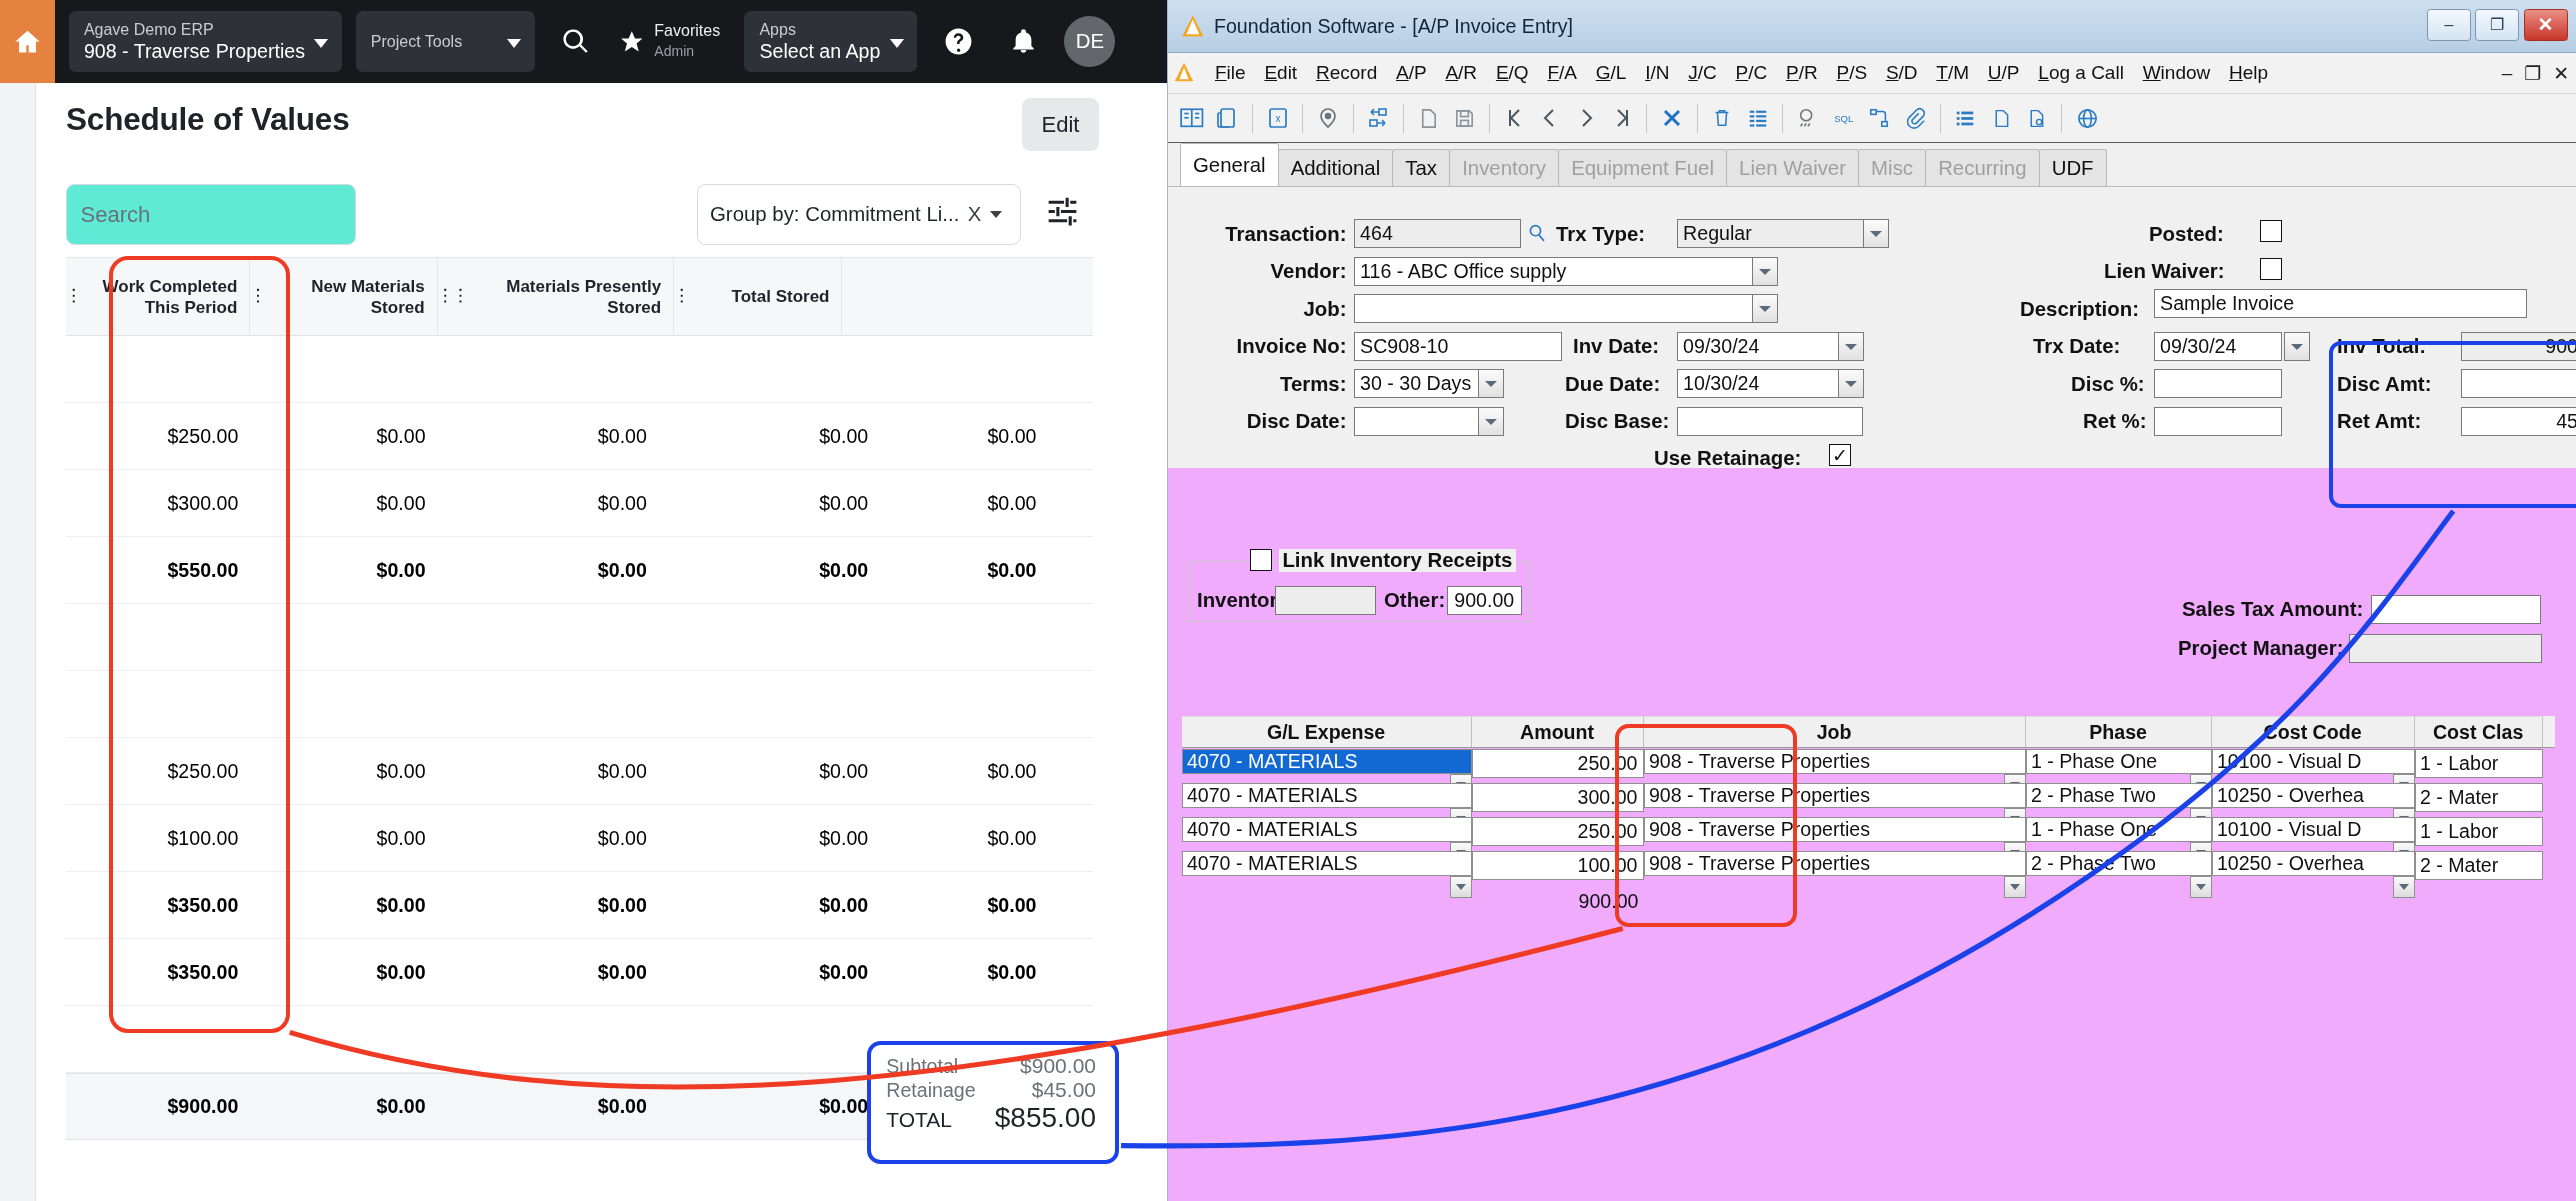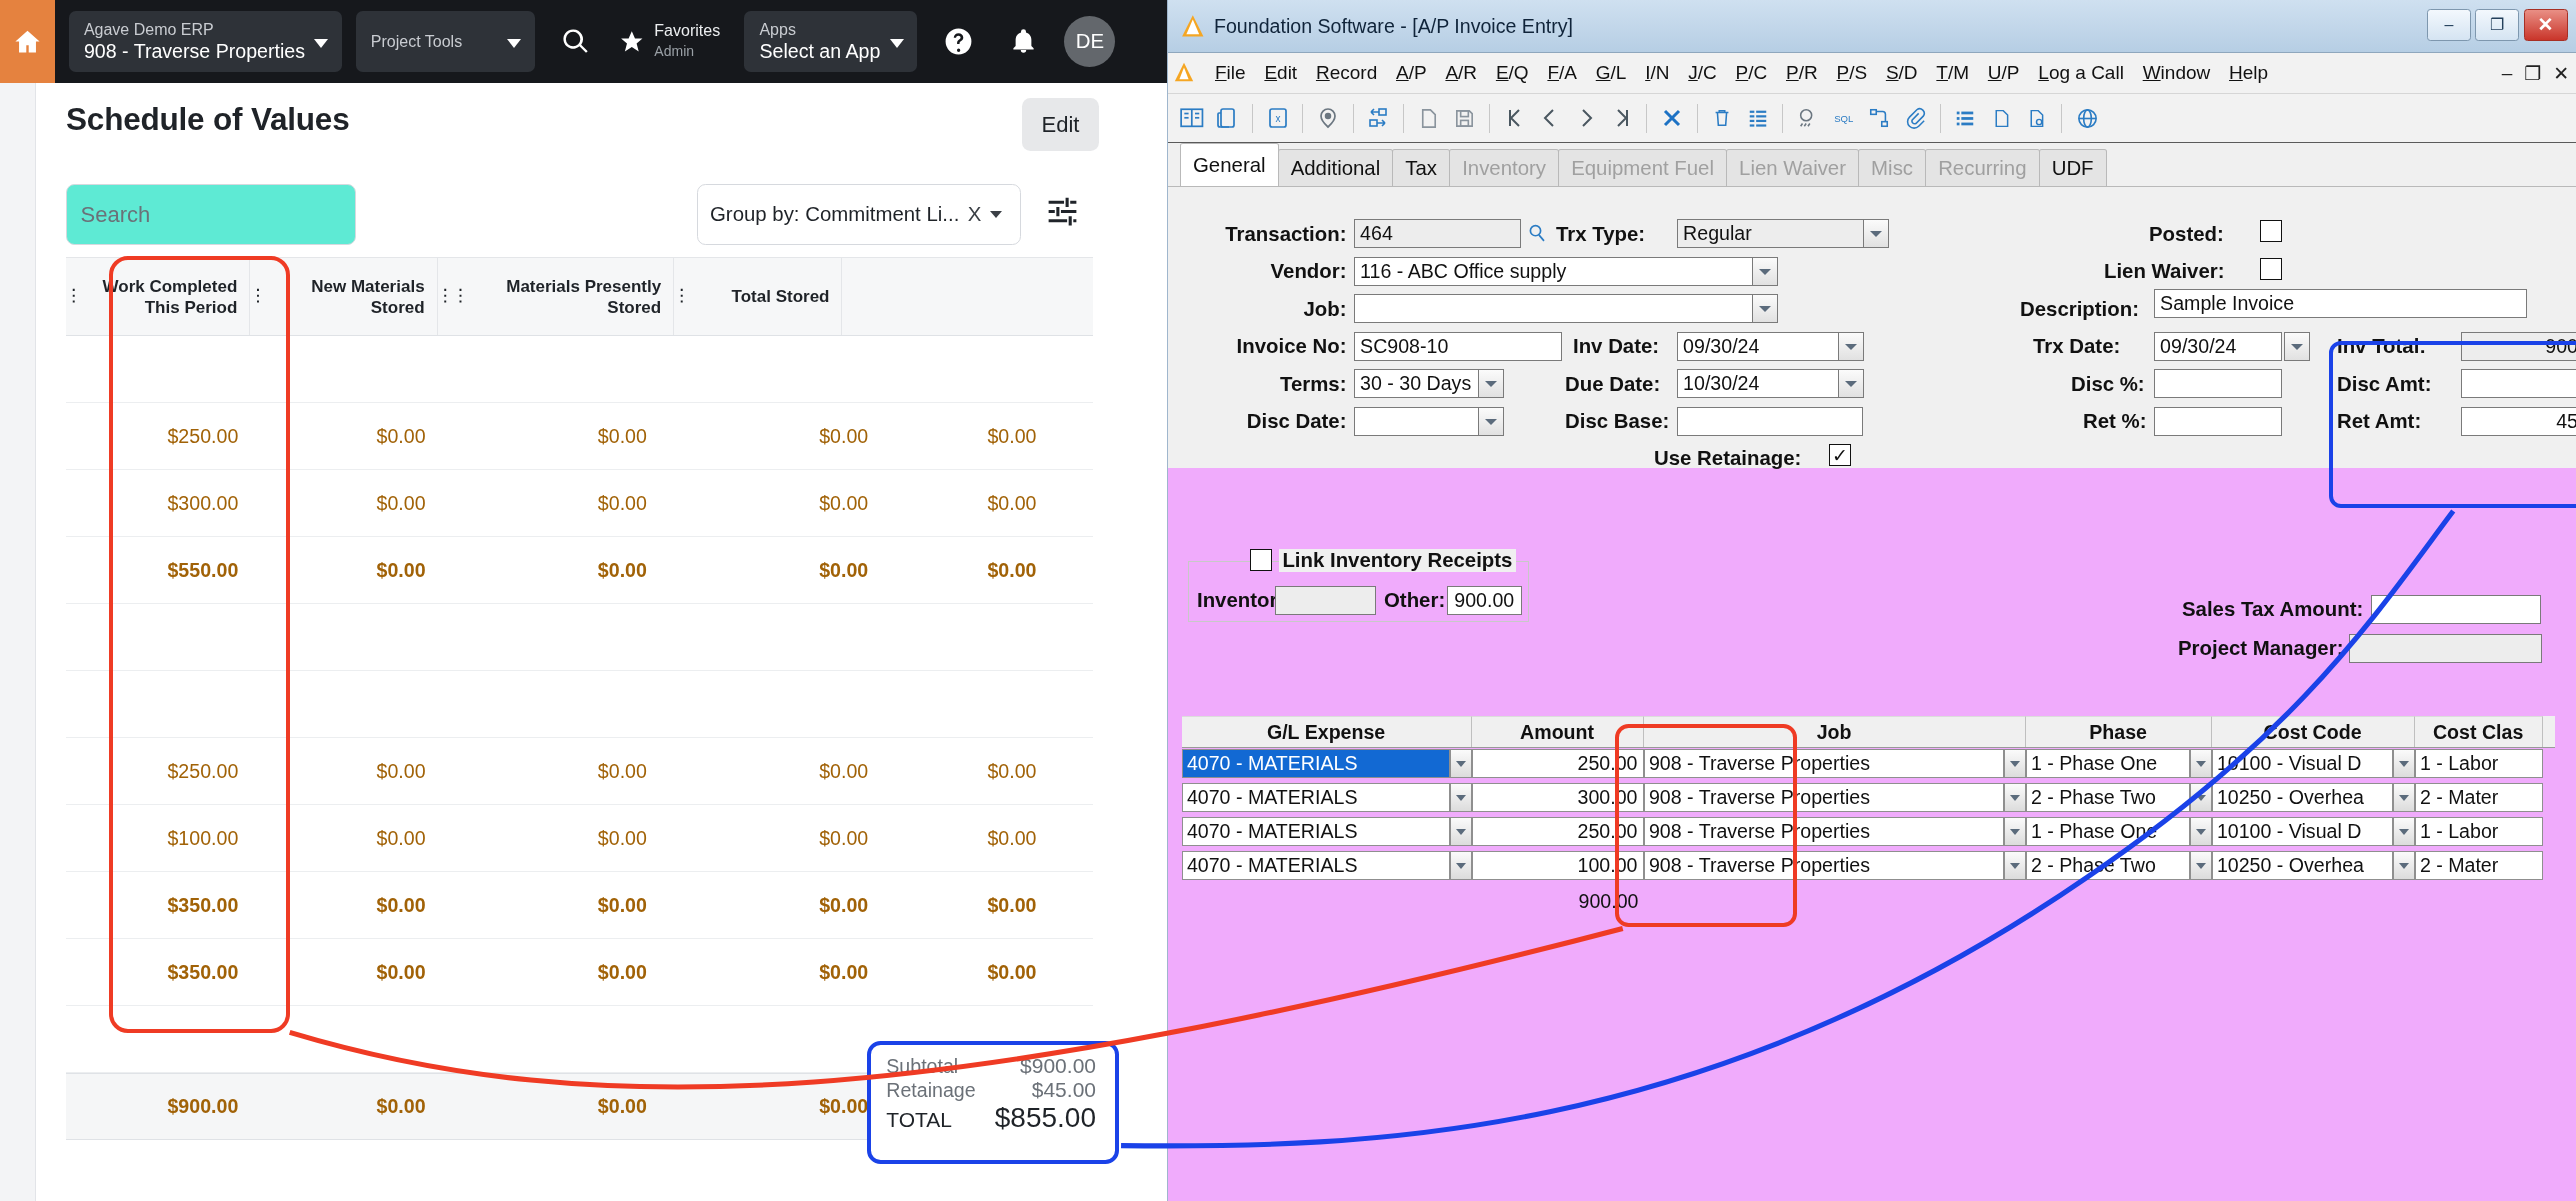--- a/index.html
+++ b/index.html
@@ -139,21 +139,21 @@
   .c-n { width: 172px; }
   .c-p { width: 206px; }
   .c-m { width: 206px; }
   .c-t { width: 153px; }
   .sov-body { background: #fff; }
   .sov-row {
     display: flex; height: 67px; border-bottom: 0.9px solid #eceef0;
     align-items: center;
   }
   .sov-row .cell {
-    text-align: right; font-size: 19.6px; color: #a16207;
+    text-align: right; font-size: 19.6px; color: #000000;
     padding-right: 12px; display: flex; align-items: center; justify-content: flex-end;
     height: 100%;
   }
   .sov-row .gripcell { width: 15.3px; flex: 0 0 15.3px; }
   .sov-row.total {
     background: #f5f6f7; border-top: 0.9px solid #dfe2e6;
     border-bottom: 0.9px solid #dfe2e6;
   }
   .sov-row.total .cell { font-weight: 700; }
   .sov-row.bold .cell { font-weight: 700; }
@@ -303,21 +303,21 @@
   .grid-wrap {
     position: absolute; left: 13.6px; top: 716px; width: 1373px; height: 204px;
   }
   .grid-head { display: flex; height: 32px; background: #f0f0f0; border-bottom: 1.7px solid #9a9a9a; }
   .gh {
     border-right: 0.9px solid #bfbfbf; font-size: 19.6px; font-weight: 700; color: #111;
     display: flex; align-items: center; justify-content: center;
     border-top: 0.9px solid #dcdcdc;
   }
   .grow { display: flex; height: 34px; align-items: center; }
-  .gcell { position: relative; height: 32px; display: flex; align-items: flex-start; }
+  .gcell { position: relative; height: 32px; display: flex; align-items: flex-end; flex-direction: column; }
   .gbox {
     border: 0.9px solid #8f8f8f; background: #fff; height: 29px;
     font-size: 19.6px; color: #111; display: flex; align-items: center;
     padding: 0 4.3px; width: 100%;
   }
   .gbox.sel { background: #1269d3; color: #fff; }
   .gbox.num { justify-content: flex-end; padding-right: 5.1px; }
   .gdd {
     width: 22px; height: 29px; border: 0.9px solid #8f8f8f;
     background: linear-gradient(#fbfbfb,#dcdcdc);

